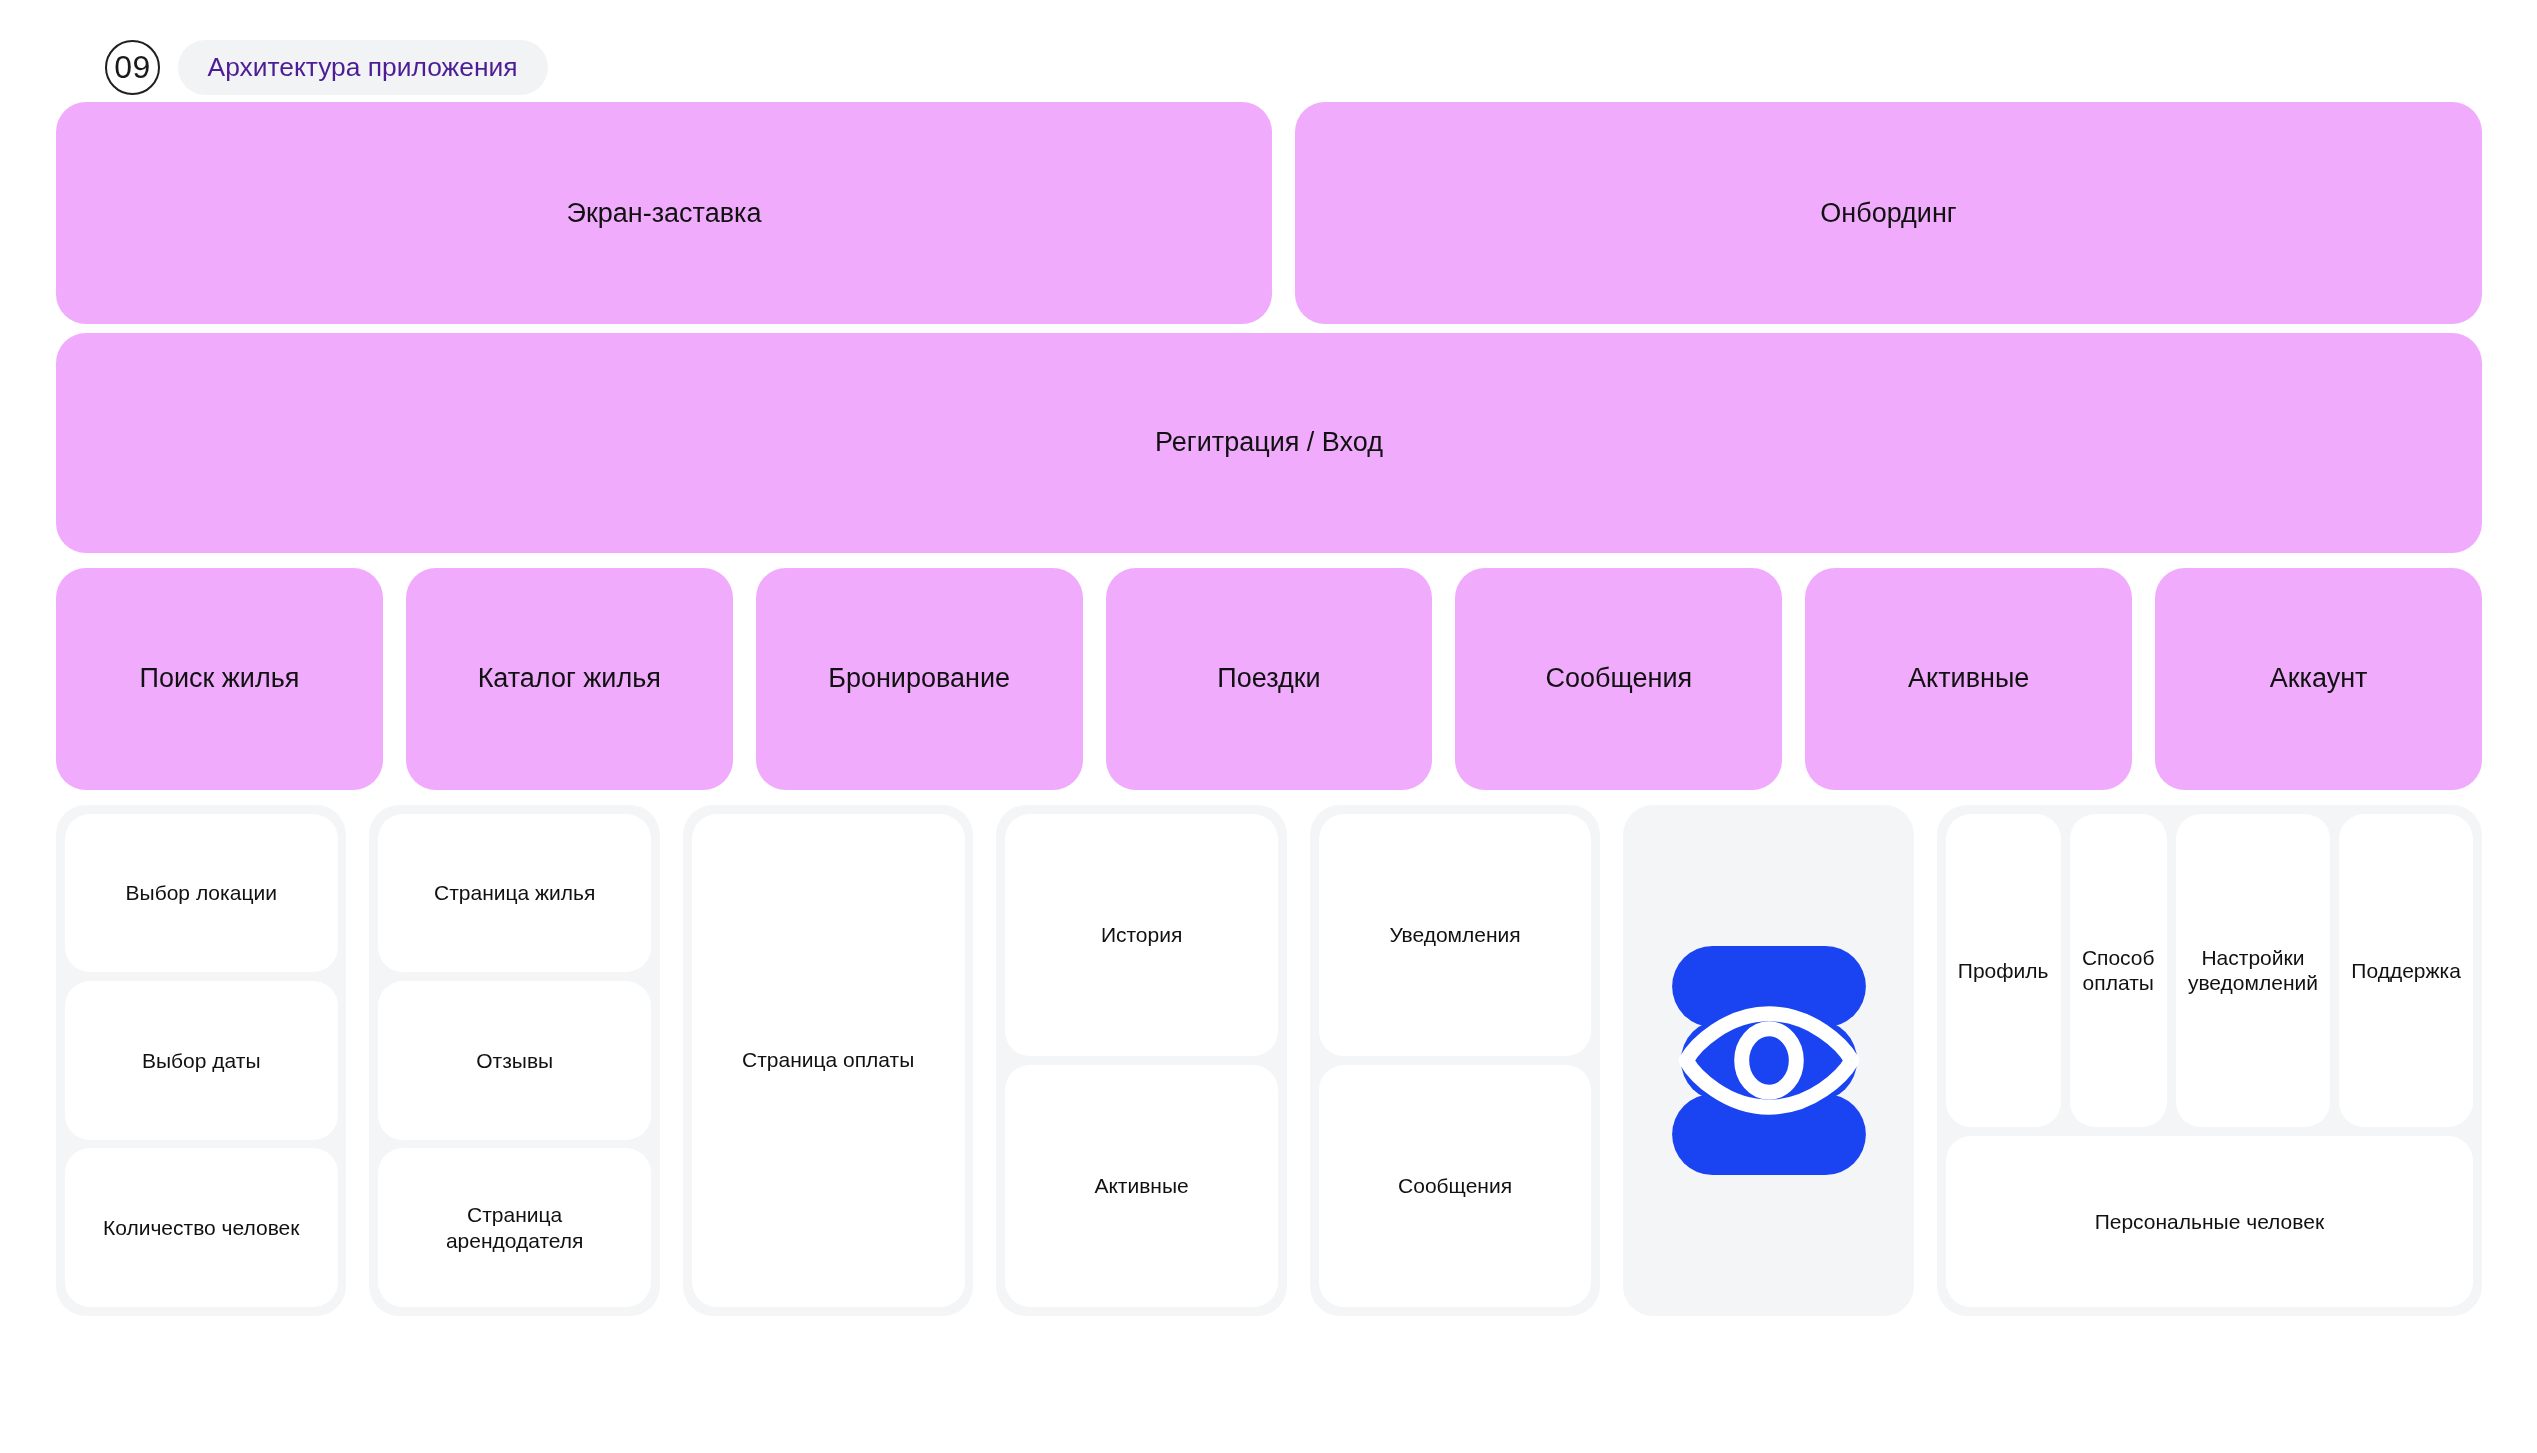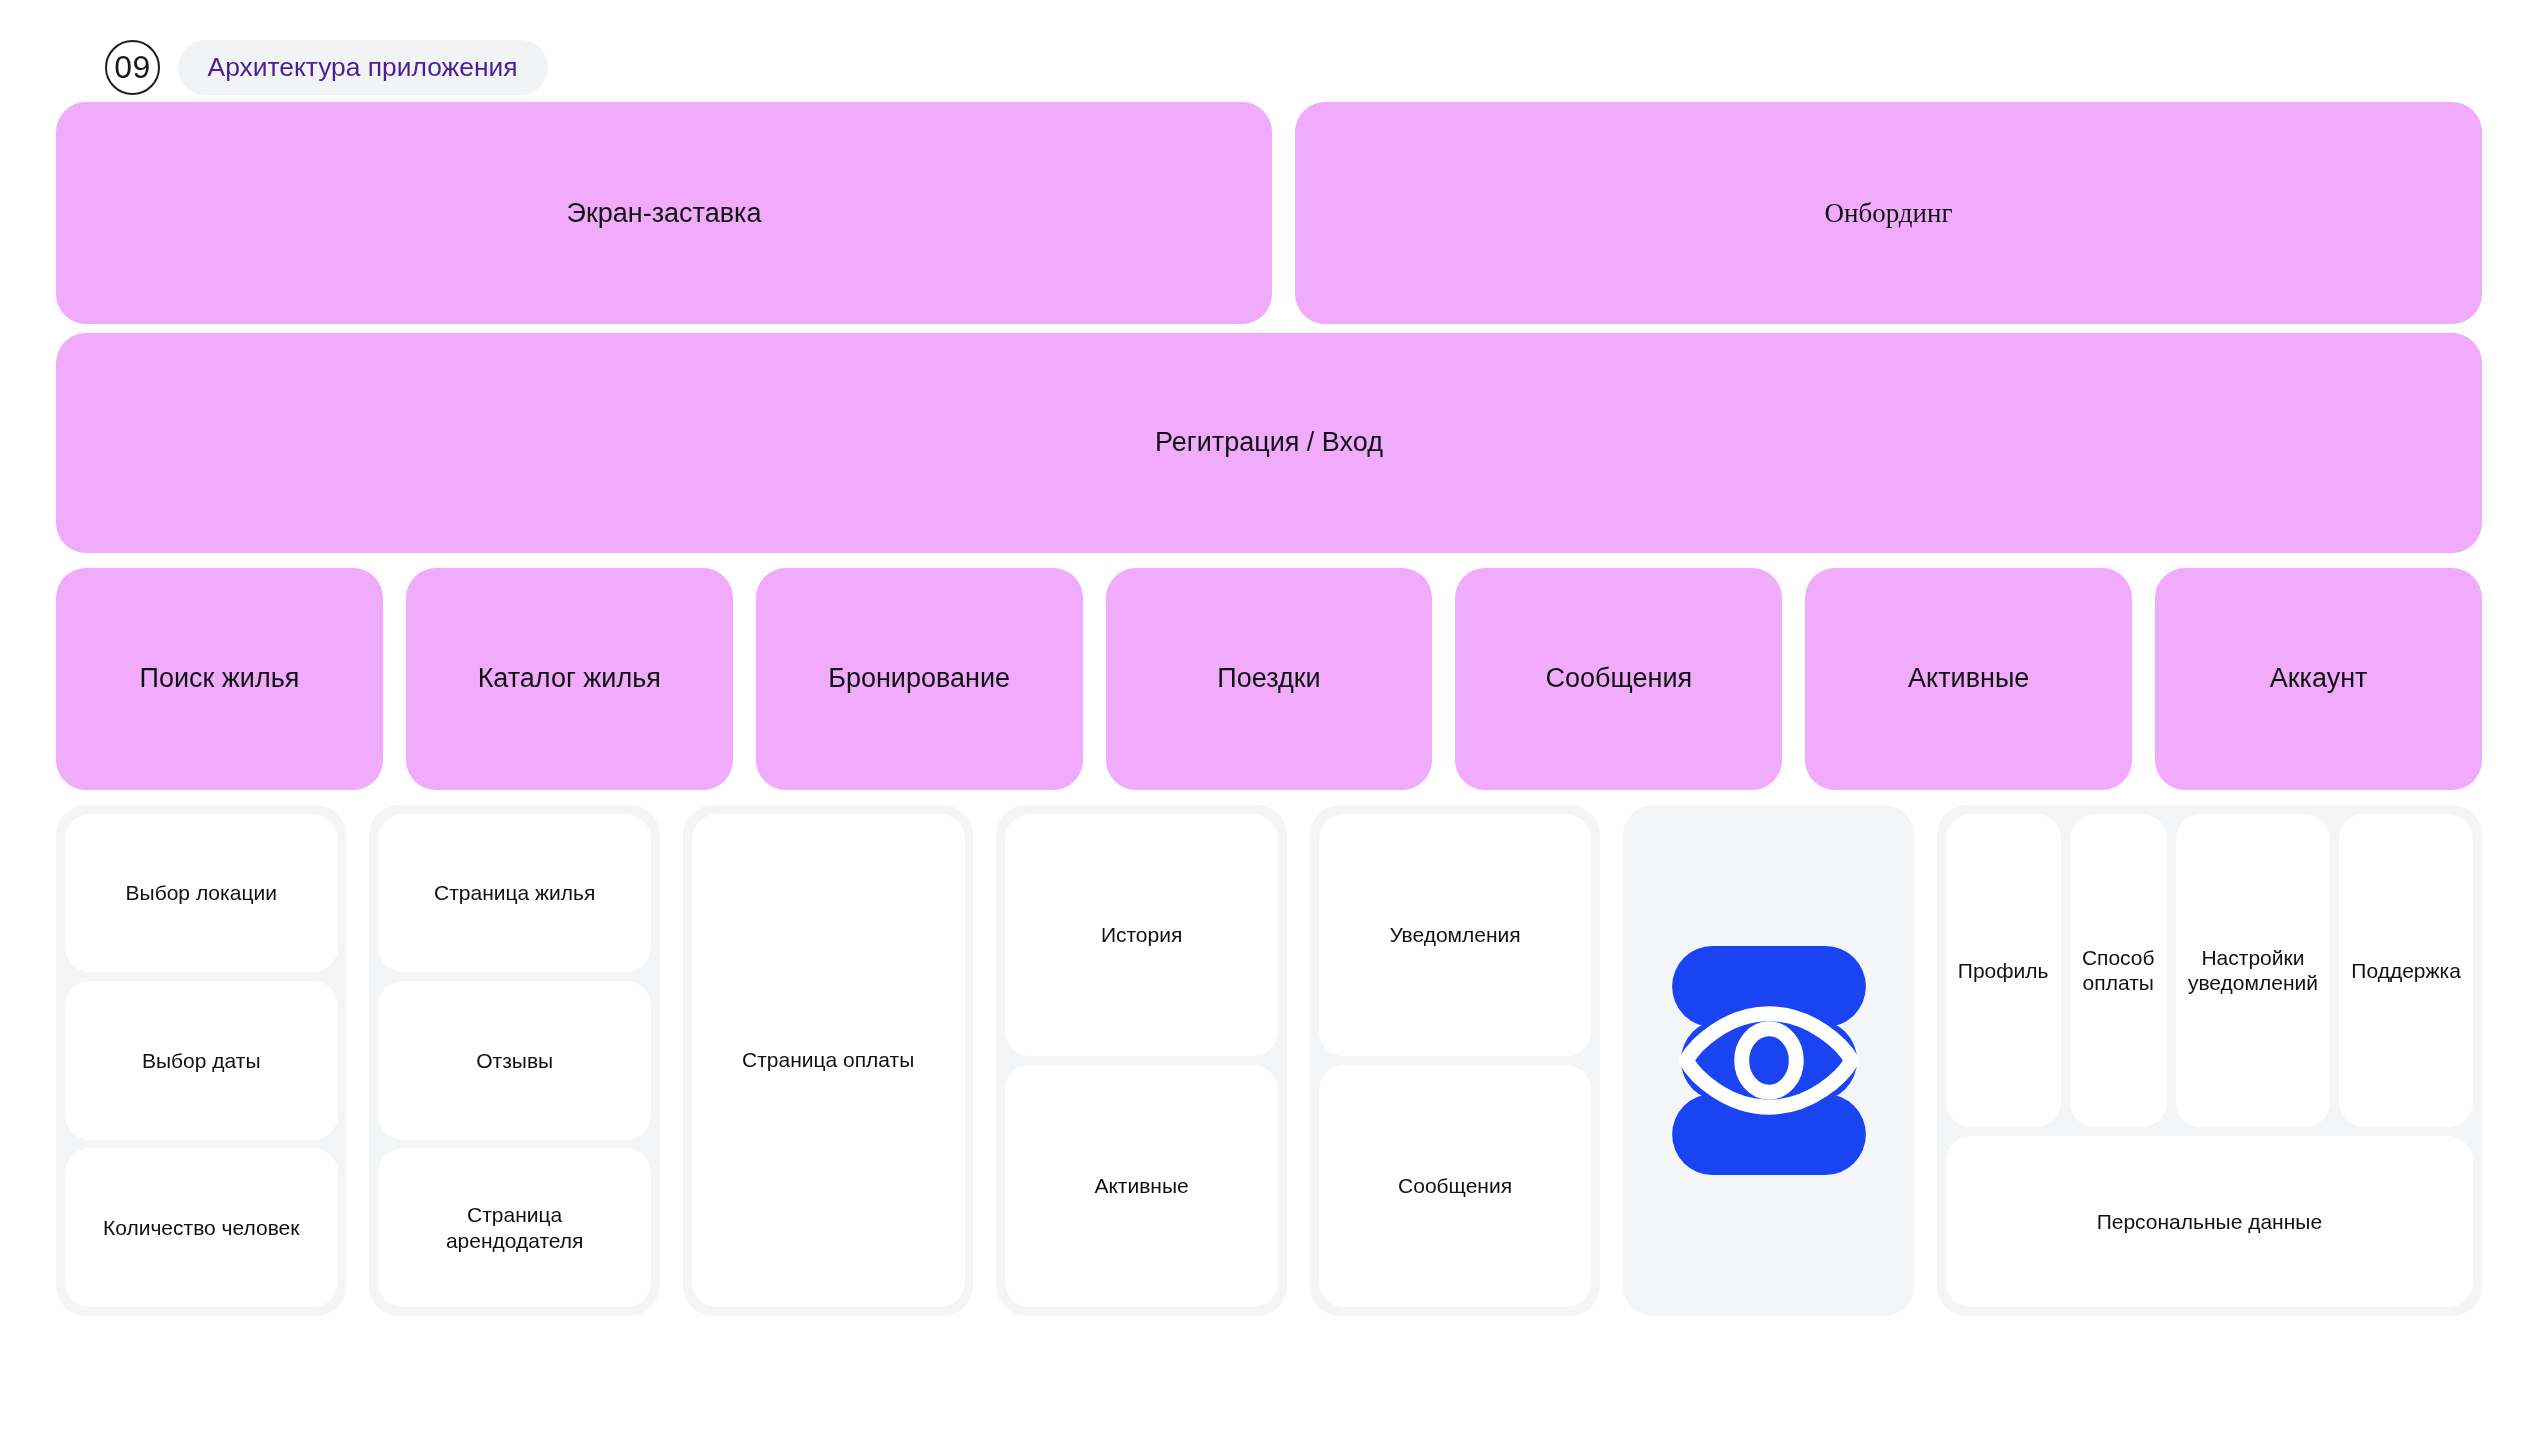--- a/index.html
+++ b/index.html
@@ -77,21 +77,21 @@
   }
 
   
   .row-top {
     display: flex;
     gap: 23px;
     height: 222px;
     margin: 0 7px;
   }
   .row-top .panel:nth-child(1) { flex: 0 0 1216px; }
-  .row-top .panel:nth-child(2) { flex: 1 1 auto; font-family: Liberation Serif, serif; }
+  .row-top .panel:nth-child(2) { flex: 1 1 auto; }
 
   
   .row-auth {
     margin: 8.8px 7px 0;
     height: 220px;
   }
 
   
   .row-sections {
     display: grid;
@@ -282,19 +282,19 @@
           <span class="sub-label">Способ<br>оплаты</span>
         </div>
         <div class="sub-card">
           <span class="sub-label">Настройки<br>уведомлений</span>
         </div>
         <div class="sub-card">
           <span class="sub-label">Поддержка</span>
         </div>
       </div>
       <div class="sub-card wide">
-        <span class="sub-label">Персональные данные</span>
+        <span class="sub-label">Персональные человек</span>
       </div>
     </div>
 
   </div>
 </div>
 
 
 </body></html>

